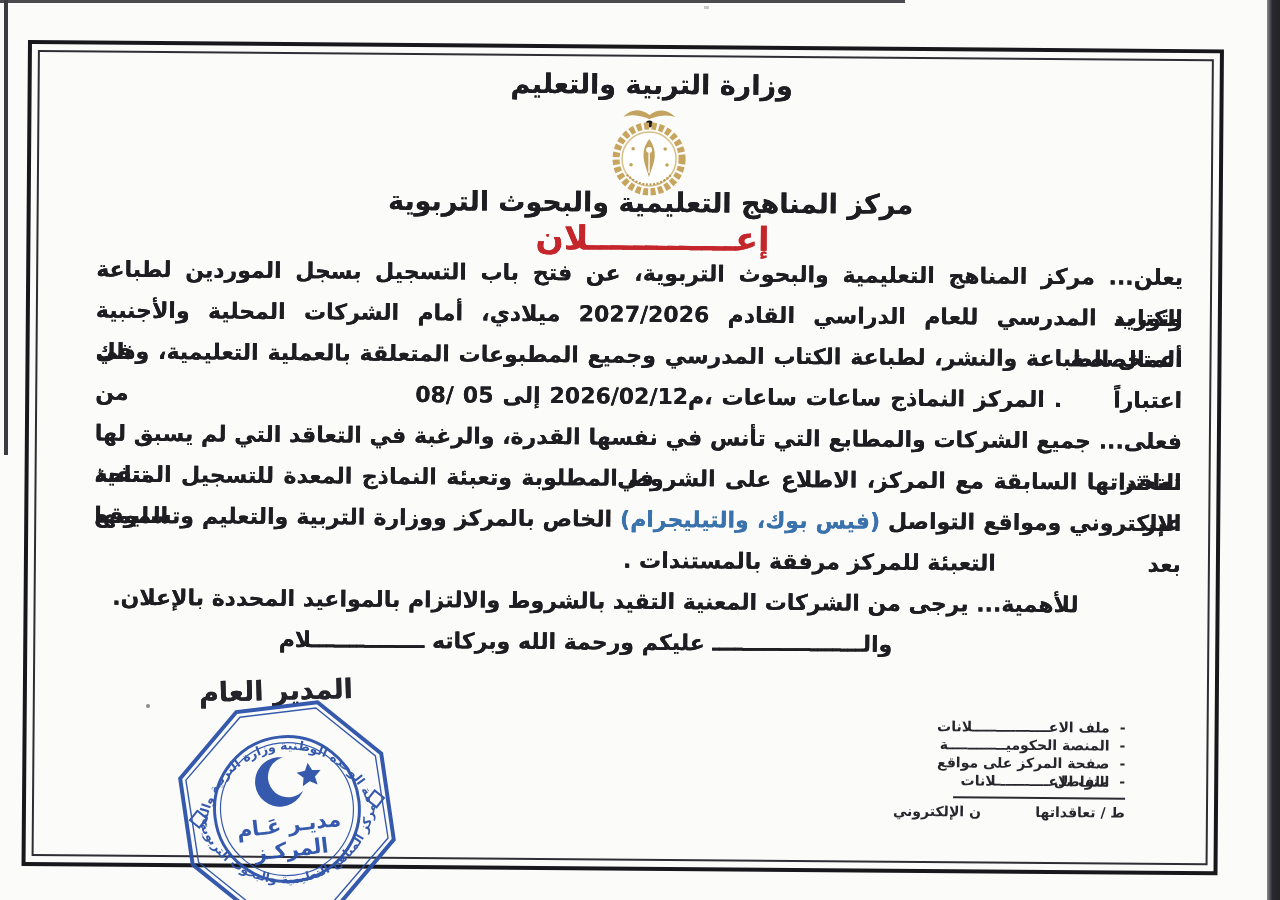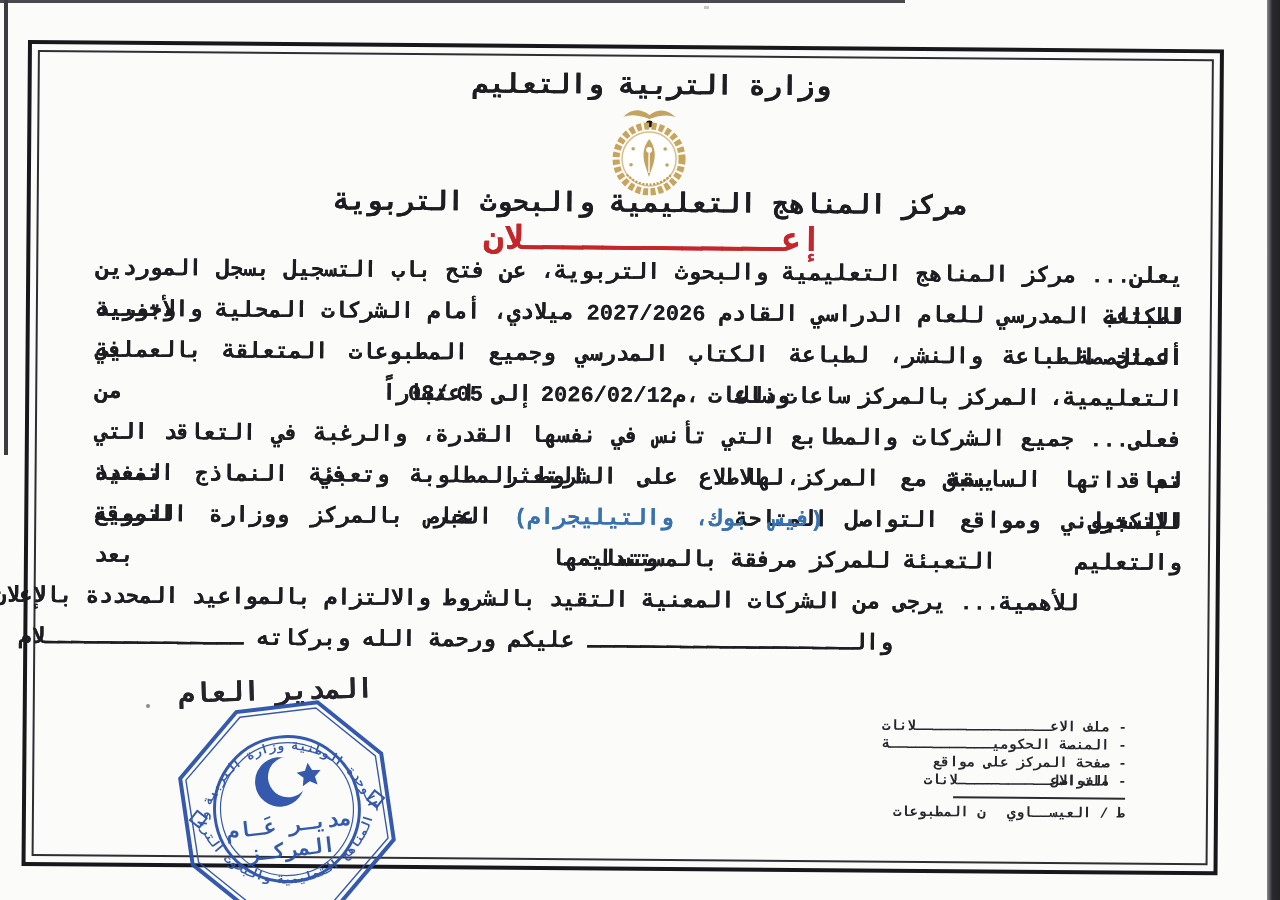--- a/index.html
+++ b/index.html
@@ -1,19 +1,19 @@
 <!DOCTYPE html>
 <html><head>
 <meta charset="utf-8">
 <style>
   * { margin:0; padding:0; box-sizing:border-box; }
   html,body { width:1280px; height:900px; }
   body { font-family:"DejaVu Sans", sans-serif; background:#f4f4f2; }
 
-  .page { position:relative; width:1280px; height:900px; background:#fbfbf9; overflow:hidden;font-family:Liberation Mono, monospace; }
+  .page { position:relative; width:1280px; height:900px; background:#fbfbf9; overflow:hidden; }
 
   
   .scan-top   { position:absolute; left:0; top:0; width:905px; height:3px; background:#4a4a4e; }
   .scan-left  { position:absolute; left:4px; top:0; width:4px; height:455px; background:#3c3c40; }
   .scan-right { position:absolute; right:0; top:0; width:13px; height:900px;
                 background:linear-gradient(to right,#8a8a8e,#2a2a2e 40%,#232327); }
   .speck-a { position:absolute; left:146px; top:704px; width:4px; height:4px; border-radius:50%; background:#8b8b8f; }
   .speck-b { position:absolute; left:704px; top:6px; width:5px; height:3px; background:#c9c9c6; }
 
   
@@ -116,21 +116,21 @@
       <div class="line just">الكتاب المدرسي للعام الدراسي القادم 2027/2026 ميلادي، أمام الشركات المحلية والأجنبية المتخصصة في</div>
       <div class="line just">أعمال الطباعة والنشر، لطباعة الكتاب المدرسي وجميع المطبوعات المتعلقة بالعملية التعليمية، وذلك اعتباراً من</div>
 
       <div class="line date-line">
         <span>08/</span>
         <span>05</span>
         <span>إلى</span>
         <span>2026/02/12م،</span>
         <span>ساعات</span>
         <span>ساعات</span>
-        <span>بالمركز</span>
+        <span>النماذج</span>
         <span>المركز</span>
         <span>.</span>
       </div>
 
       <div class="line just">فعلى... جميع الشركات والمطابع التي تأنس في نفسها القدرة، والرغبة في التعاقد التي لم يسبق لها التعثر في تنفيذ</div>
       <div class="line just">تعاقداتها السابقة مع المركز، الاطلاع على الشروط المطلوبة وتعبئة النماذج المعدة للتسجيل المتاحة عبر الموقع</div>
 
       <div class="line just">
         <span>الإلكتروني ومواقع التواصل</span>
         <span class="social">(فيس بوك، والتيليجرام)</span>
@@ -188,19 +188,19 @@
       <div class="dist-row">
         <span class="dist-dash">-</span>
         <span>صفحة المركز على مواقع التواصل</span>
       </div>
       <div class="dist-row">
         <span class="dist-dash">-</span>
         <span>ملف الاعـــــــــــلانات</span>
       </div>
       <div class="dist-rule"></div>
       <div class="names-row">
-        <span>ط / العيســاوي</span>
-        <span>ن المطبوعات</span>
+        <span>ط / تعاقداتها</span>
+        <span>ن الإلكتروني</span>
       </div>
     </div>
 
   </div>
 </div>
 
 </body></html>

